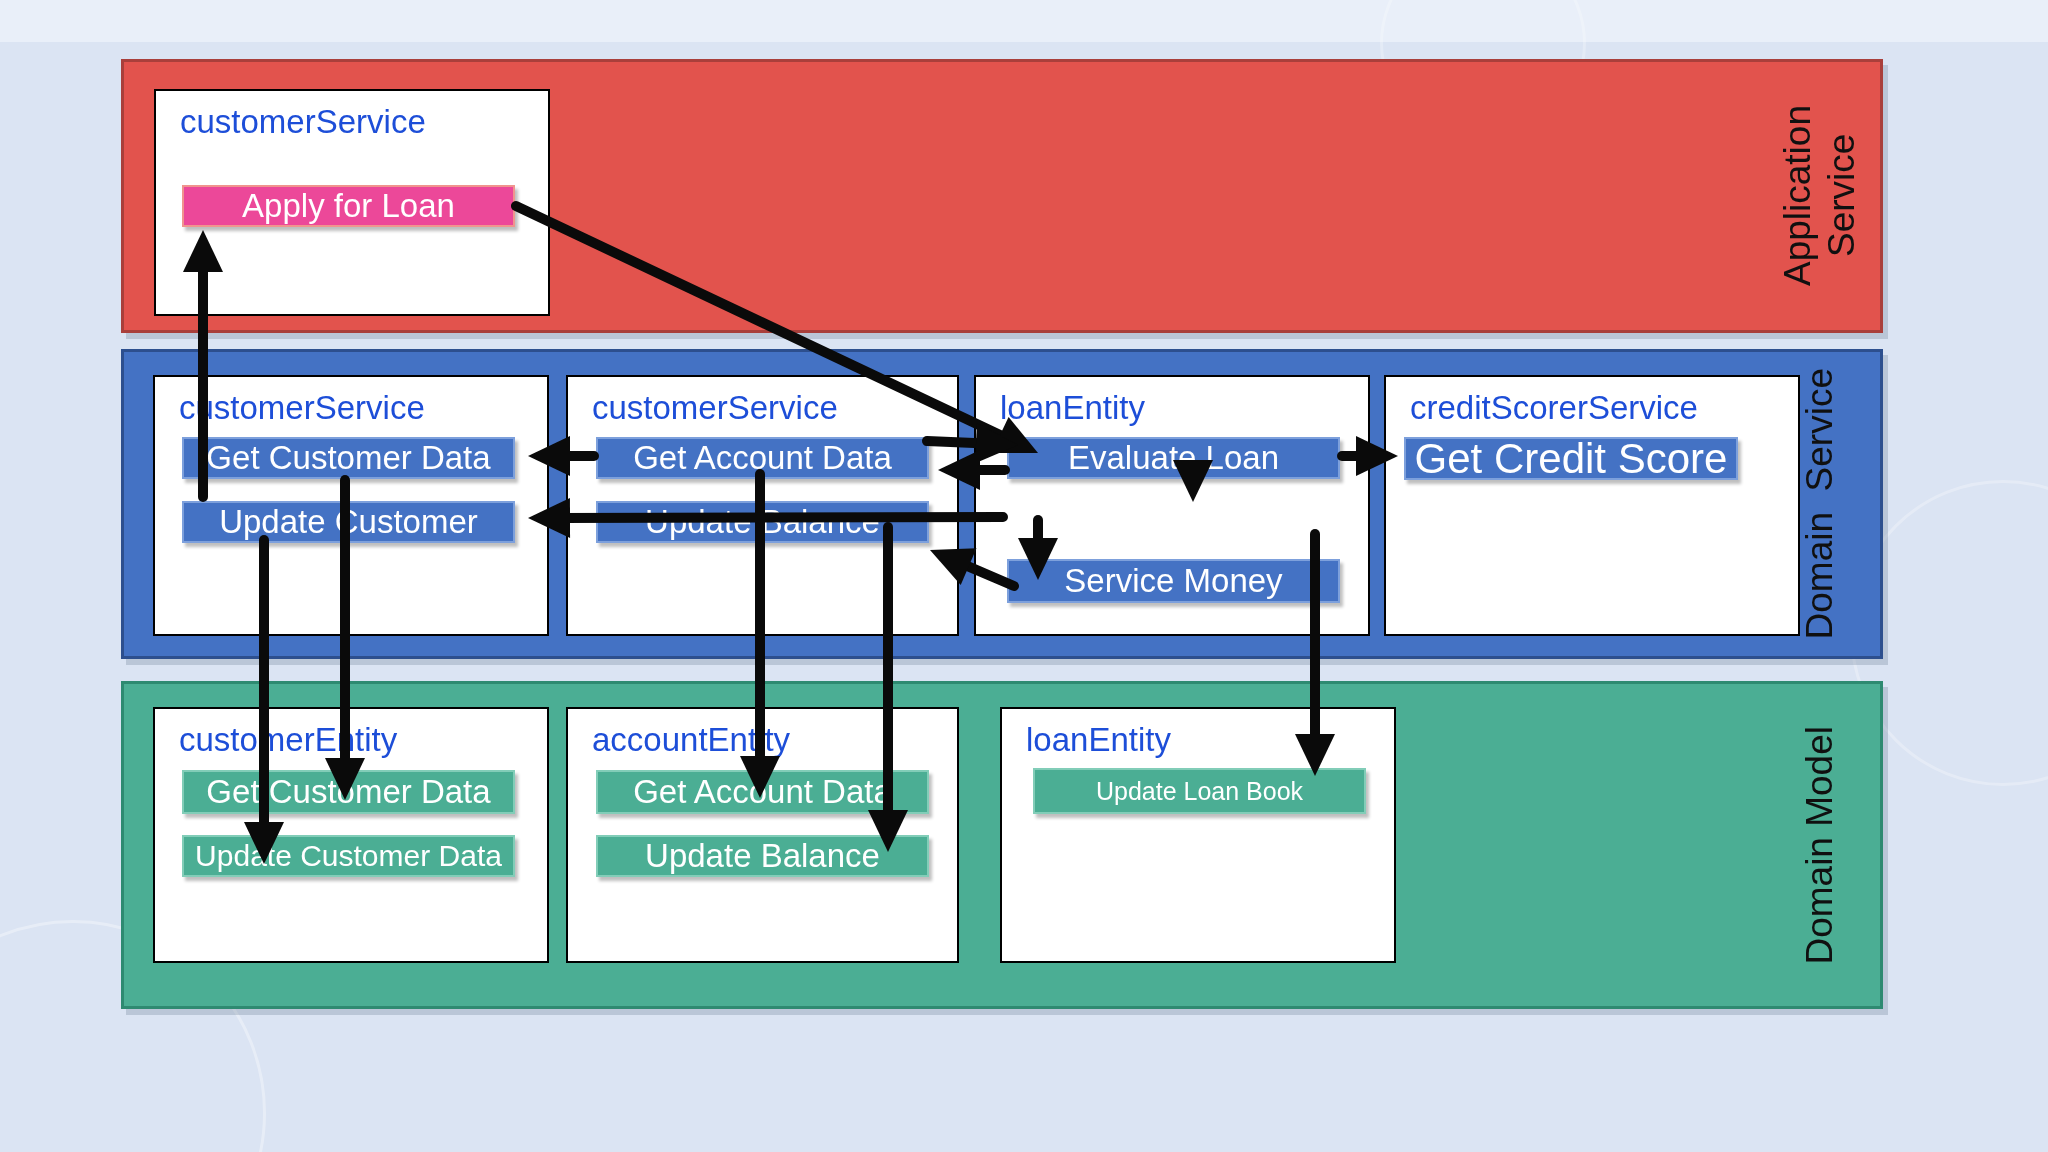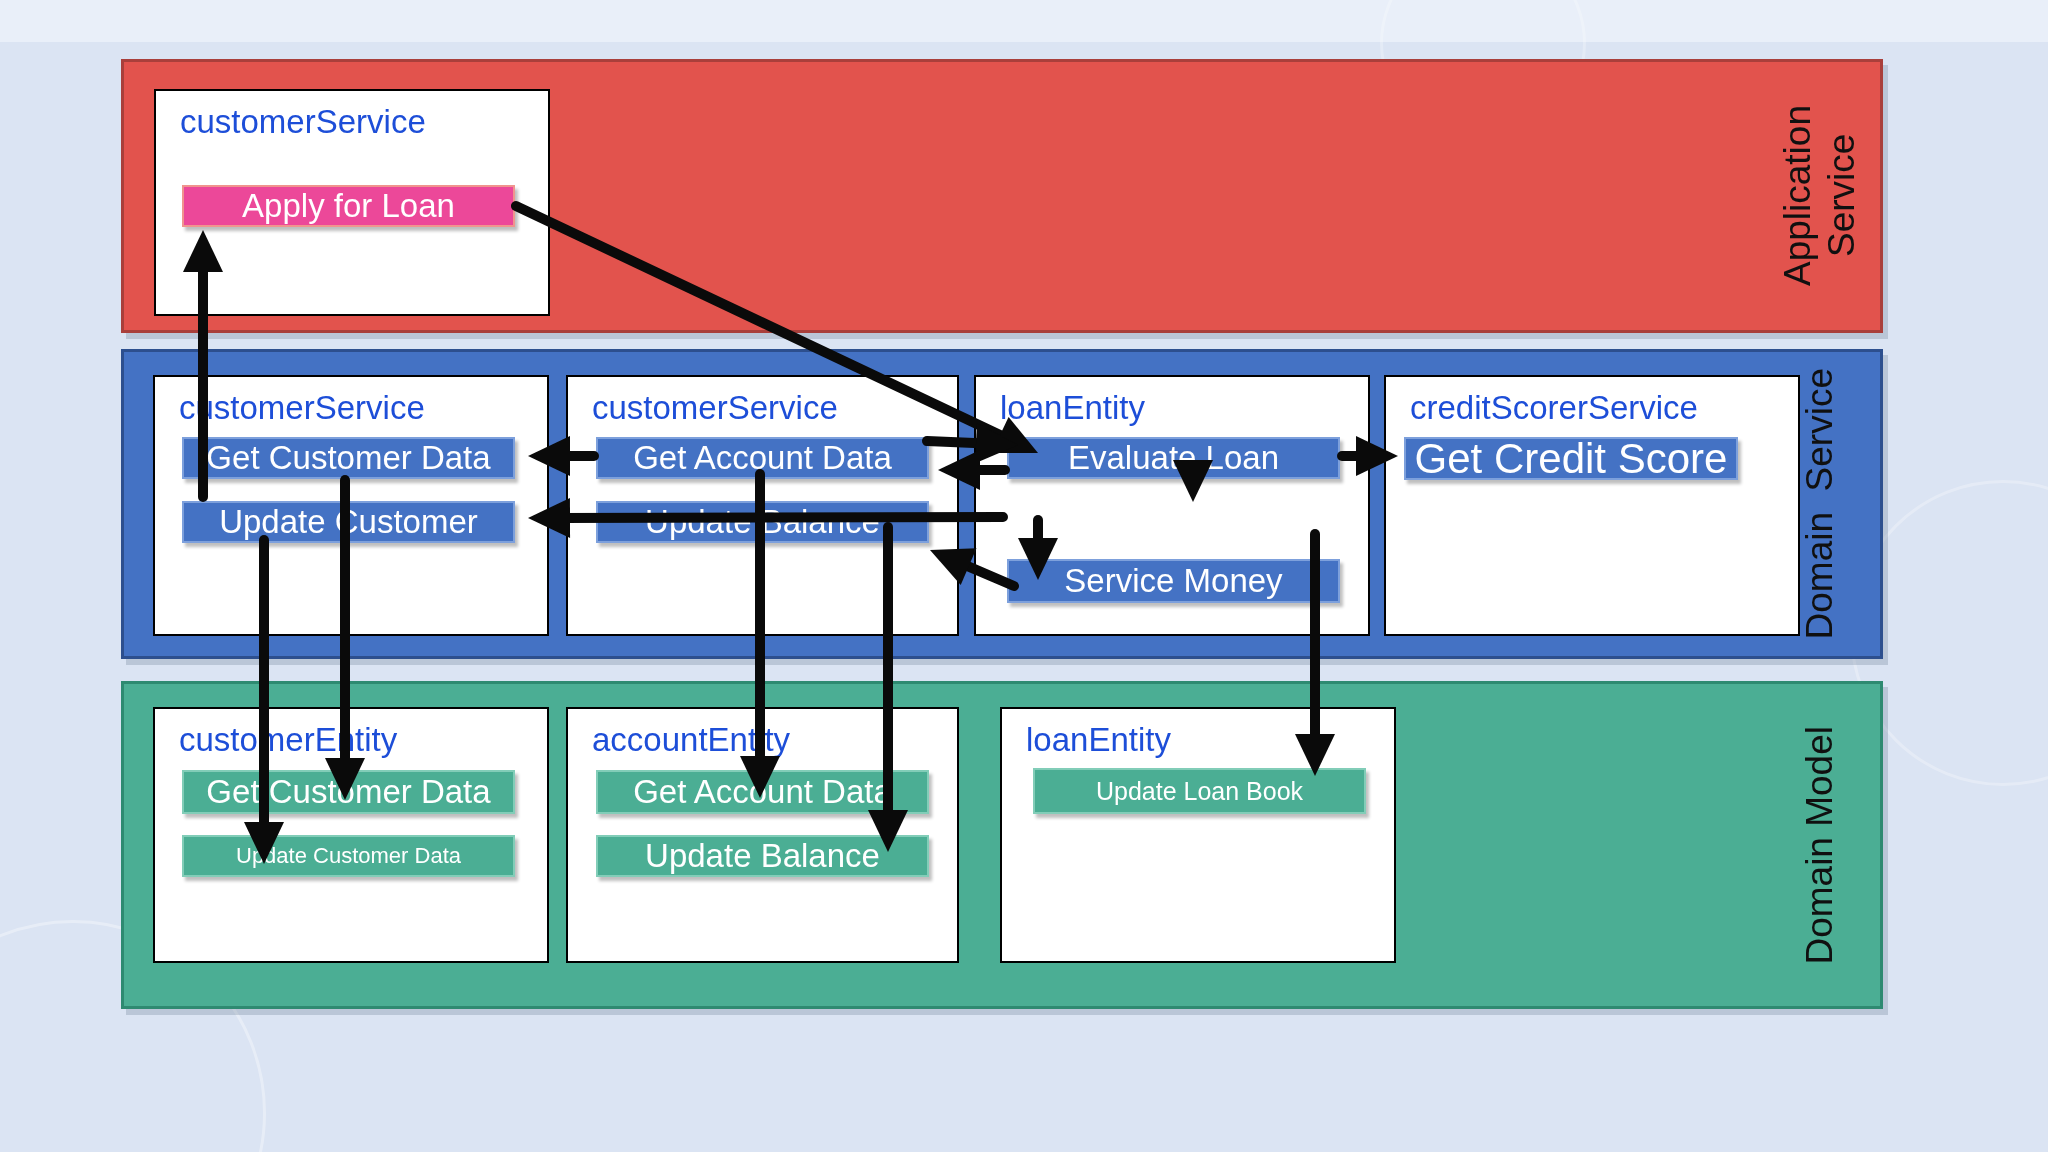--- a/index.html
+++ b/index.html
@@ -68,21 +68,21 @@
       <div class="chip" style="left: 31px; top: 60px; width: 329px; height: 38px; background: rgb(68, 114, 196); border-color: rgb(125, 160, 220); font-size: 33px;">Evaluate Loan</div>
       <div class="chip" style="left: 31px; top: 182px; width: 329px; height: 40px; background: rgb(68, 114, 196); border-color: rgb(125, 160, 220); font-size: 33px;">Service Money</div>
     </div>
     <div class="wbox" style="left: 1384px; top: 375px; width: 392px; height: 257px; padding-left: 20px;">
       <div class="btitle">creditScorerService</div>
       <div class="chip" style="left: 18px; top: 60px; width: 330px; height: 39px; background: rgb(68, 114, 196); border-color: rgb(125, 160, 220); font-size: 42px;">Get Credit Score</div>
     </div>
     <div class="wbox" style="left: 153px; top: 707px; width: 392px; height: 252px;">
       <div class="btitle">customerEntity</div>
       <div class="chip" style="left: 27px; top: 61px; width: 329px; height: 40px; background: rgb(75, 174, 148); border-color: rgb(130, 205, 184); font-size: 33px;">Get Customer Data</div>
-      <div class="chip" style="left: 27px; top: 126px; width: 329px; height: 38px; background: rgb(75, 174, 148); border-color: rgb(130, 205, 184); font-size: 22px;">Update Customer Data</div>
+      <div class="chip" style="left: 27px; top: 126px; width: 329px; height: 38px; background: rgb(75, 174, 148); border-color: rgb(130, 205, 184); font-size: 30px;">Update Customer Data</div>
     </div>
     <div class="wbox" style="left: 566px; top: 707px; width: 389px; height: 252px;">
       <div class="btitle">accountEntity</div>
       <div class="chip" style="left: 28px; top: 61px; width: 329px; height: 40px; background: rgb(75, 174, 148); border-color: rgb(130, 205, 184); font-size: 33px;">Get Account Data</div>
       <div class="chip" style="left: 28px; top: 126px; width: 329px; height: 38px; background: rgb(75, 174, 148); border-color: rgb(130, 205, 184); font-size: 33px;">Update Balance</div>
     </div>
     <div class="wbox" style="left: 1000px; top: 707px; width: 392px; height: 252px;">
       <div class="btitle">loanEntity</div>
       <div class="chip" style="left: 31px; top: 59px; width: 329px; height: 42px; background: rgb(75, 174, 148); border-color: rgb(130, 205, 184); font-size: 25px;">Update Loan Book</div>
     </div>

